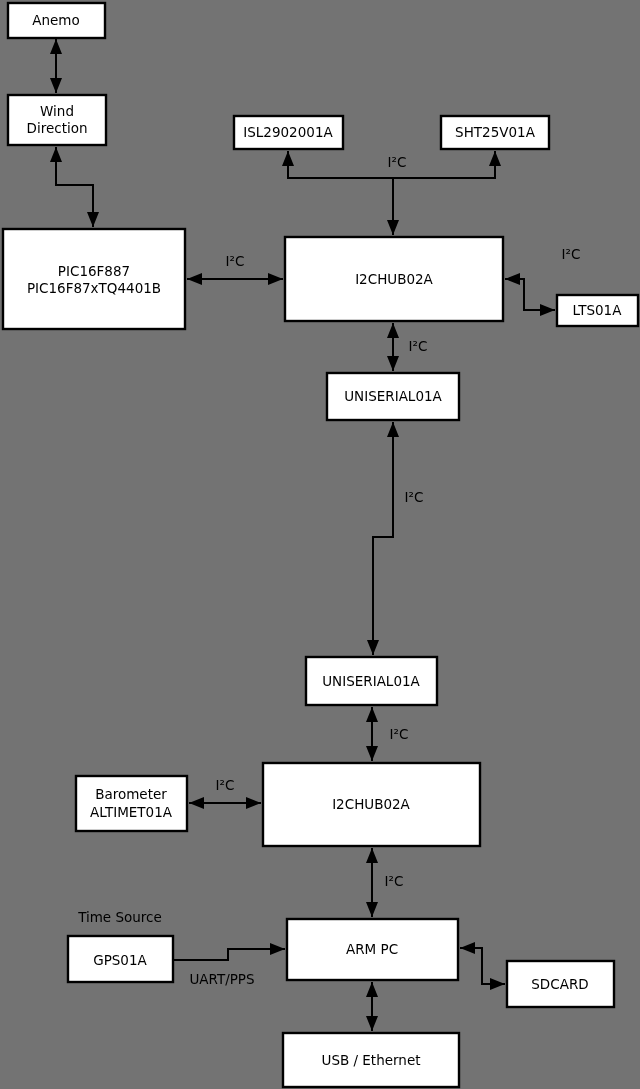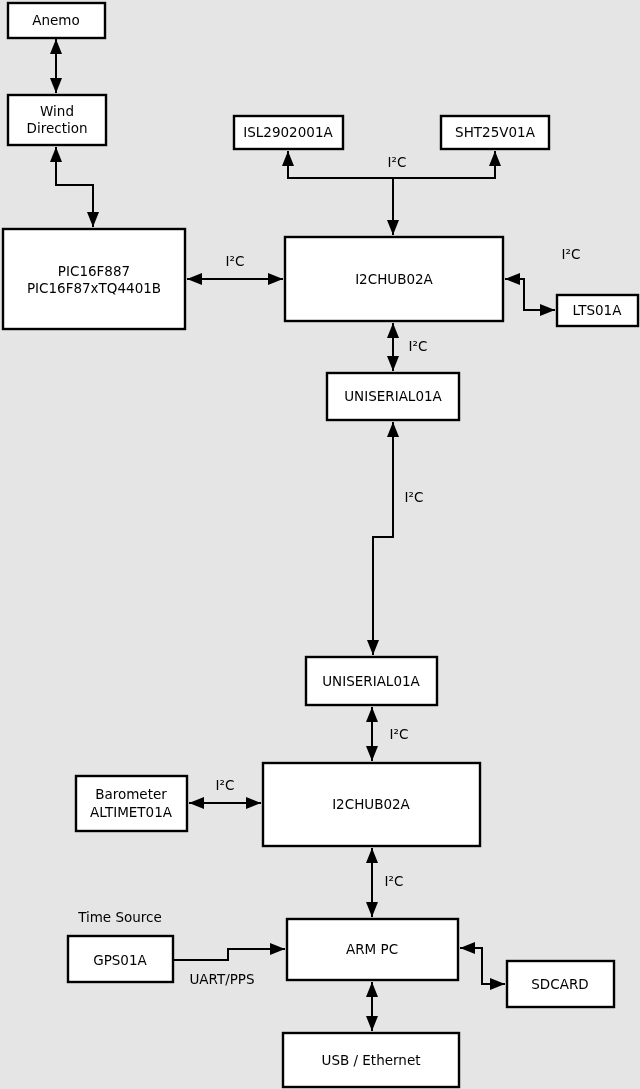--- a/index.html
+++ b/index.html
@@ -1,16 +1,16 @@
 <!DOCTYPE html>
 <html><head>
 <meta charset="utf-8">
 <style>
   html, body { margin: 0; padding: 0; background: #ffffff; }
-  .stage { position: relative; width: 640px; height: 1089px; background: #e5e5e5; }
+  .stage { position: relative; width: 640px; height: 1089px; background: #737373; }
   svg { display: block; }
   .box { fill: #ffffff; stroke: #000000; stroke-width: 2.4; }
   .edge { fill: none; stroke: #000000; stroke-width: 2; }
   .a-end { marker-end: url(#arr); }
   .a-start { marker-start: url(#arr); }
   text {
     font-family: "DejaVu Sans", "Liberation Sans", sans-serif;
     font-size: 13.5px;
     fill: #000000;
     text-anchor: middle;

